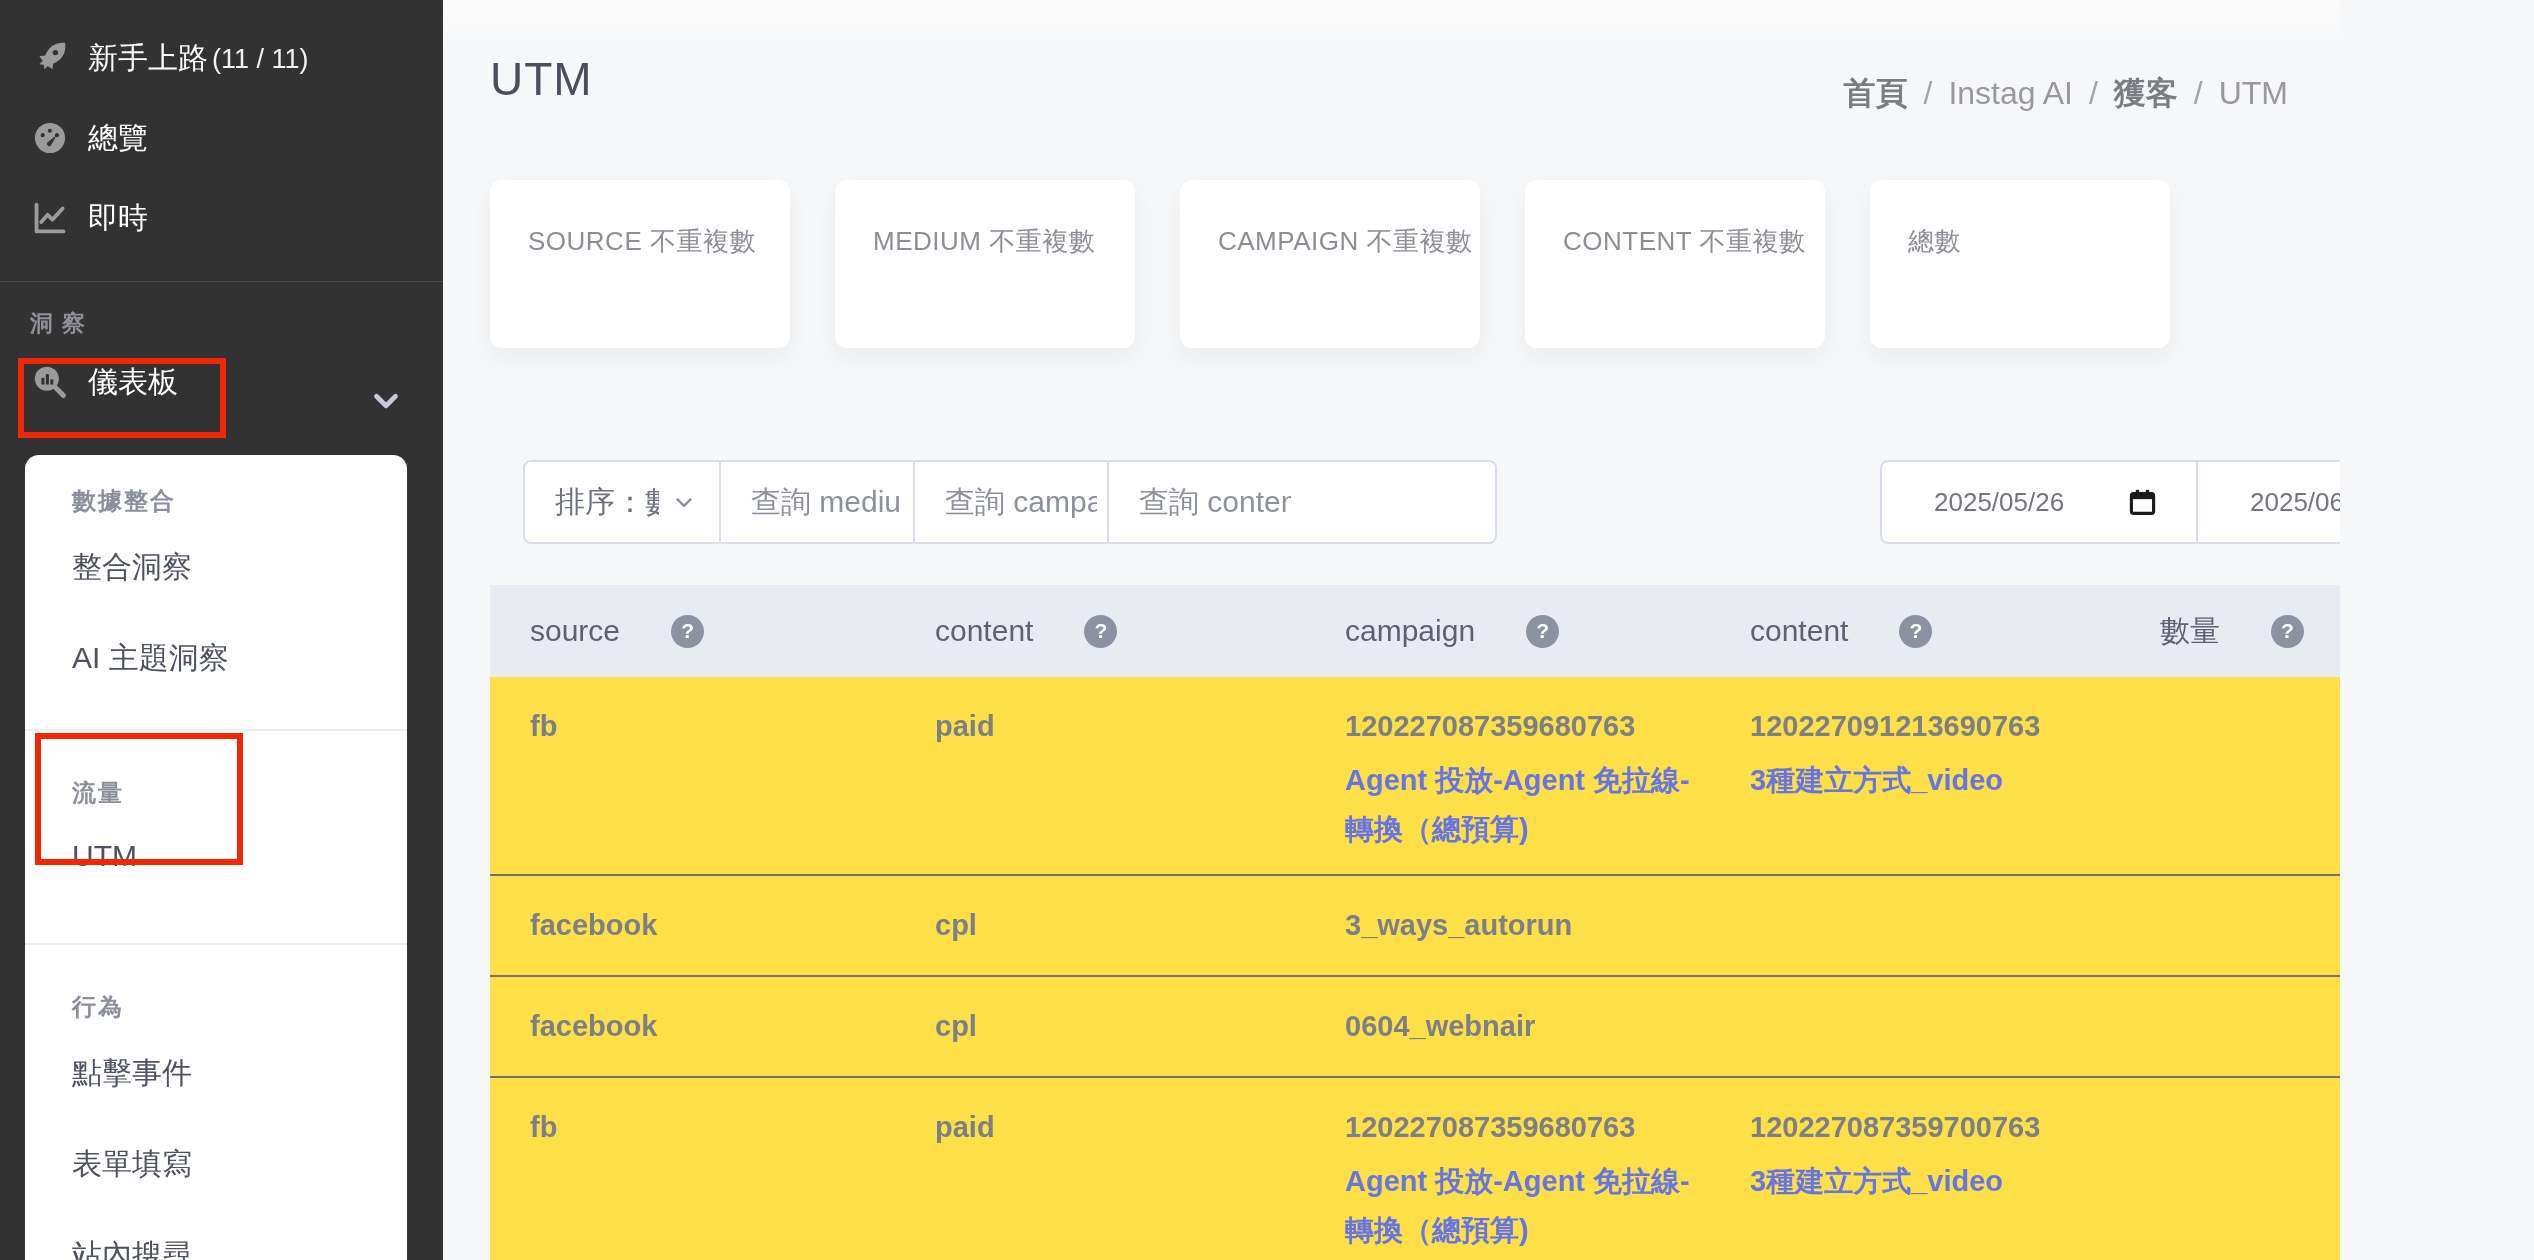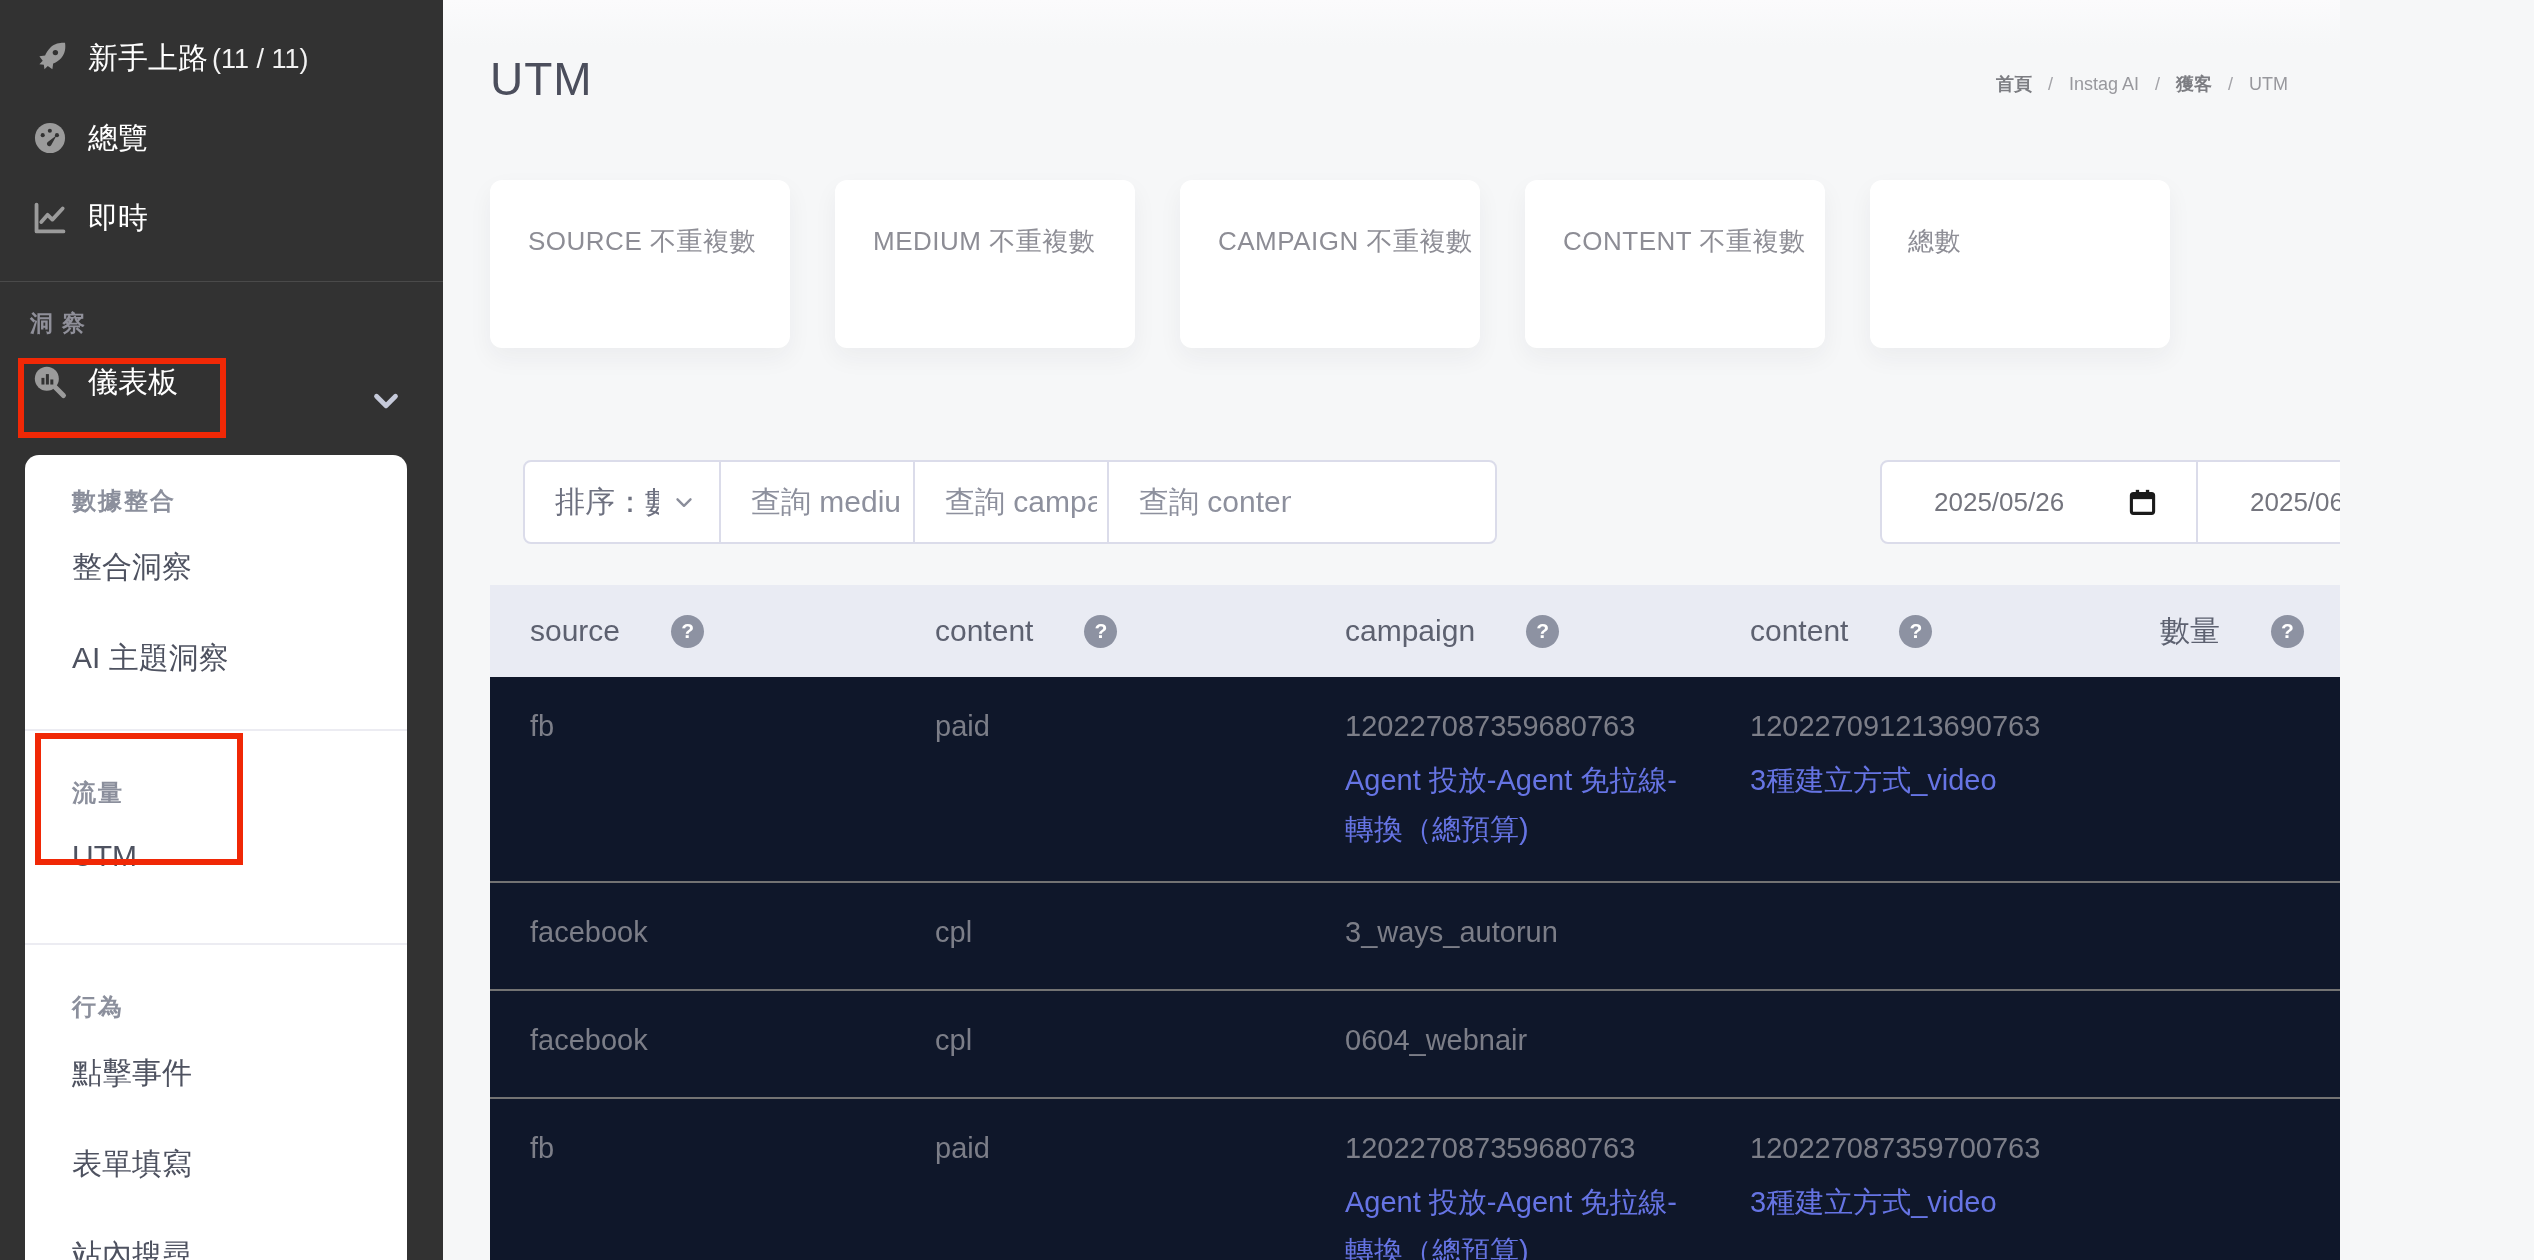--- a/index.html
+++ b/index.html
@@ -50,21 +50,21 @@
   .submenu-divider{border:none;border-top:2px solid #ececf2;margin:0 0 46px 0;}
 
   
   .main{position:absolute;left:443px;top:0;right:0;bottom:0;background:#f6f7f8;}
   .main::before{content:"";position:absolute;left:0;top:0;right:0;height:46px;
     background:linear-gradient(#fbfbfc,#f6f7f8);}
   .page-title{
     position:absolute;left:47px;top:52px;margin:0;
     font-size:46px;font-weight:500;color:#4b4e5c;letter-spacing:1px;
   }
-  .breadcrumb{position:absolute;right:52px;top:72px;font-size:18px;color:#98989d;white-space:nowrap;}
+  .breadcrumb{position:absolute;right:52px;top:72px;font-size:32px;color:#98989d;white-space:nowrap;}
   .breadcrumb .crumb{color:#98989d;}
   .breadcrumb .crumb.bold{color:#7c7d82;font-weight:700;}
   .breadcrumb .sep{margin:0 16px;color:#a3a3a8;}
 
   
   .cards{position:absolute;left:47px;top:180px;display:flex;gap:45px;}
   .card{
     width:300px;height:168px;background:#ffffff;border-radius:12px;
     box-shadow:0 10px 24px rgba(30,30,60,0.05);box-sizing:border-box;
     padding:44px 20px 0 38px;
@@ -107,22 +107,22 @@
     background:var(--table-header-bg,#e9ebf3);height:92px;align-items:center;
   }
   .th{padding-left:40px;font-size:30px;color:#5d6170;font-weight:500;display:flex;align-items:center;gap:36px;}
   .q-badge{
     display:inline-flex;align-items:center;justify-content:center;
     width:33px;height:33px;border-radius:50%;background:#8d92a2;color:#ffffff;
     font-size:21px;font-weight:700;margin-left:15px;cursor:pointer;flex:0 0 33px;
   }
   .trow{
     display:grid;grid-template-columns:405px 410px 405px 410px 385px;
-    background:#0f172a;box-sizing:border-box;min-height:98px;
-    padding-top:33px;padding-bottom:27px;
+    background:#fde047;box-sizing:border-box;min-height:98px;
+    padding-top:33px;padding-bottom:20px;font-weight:bold;
   }
   .trow + .trow{border-top:2px solid #737373;}
   .cell{padding-left:40px;font-size:29px;line-height:32px;color:#7c7e88;}
   .cell .id-line{margin-bottom:14px;}
   .cell .link{color:var(--accent-link,#6674e4);line-height:49px;cursor:pointer;display:block;text-decoration:none;}
 
   svg{display:block;}
 </style>
 </head>
 <body>

